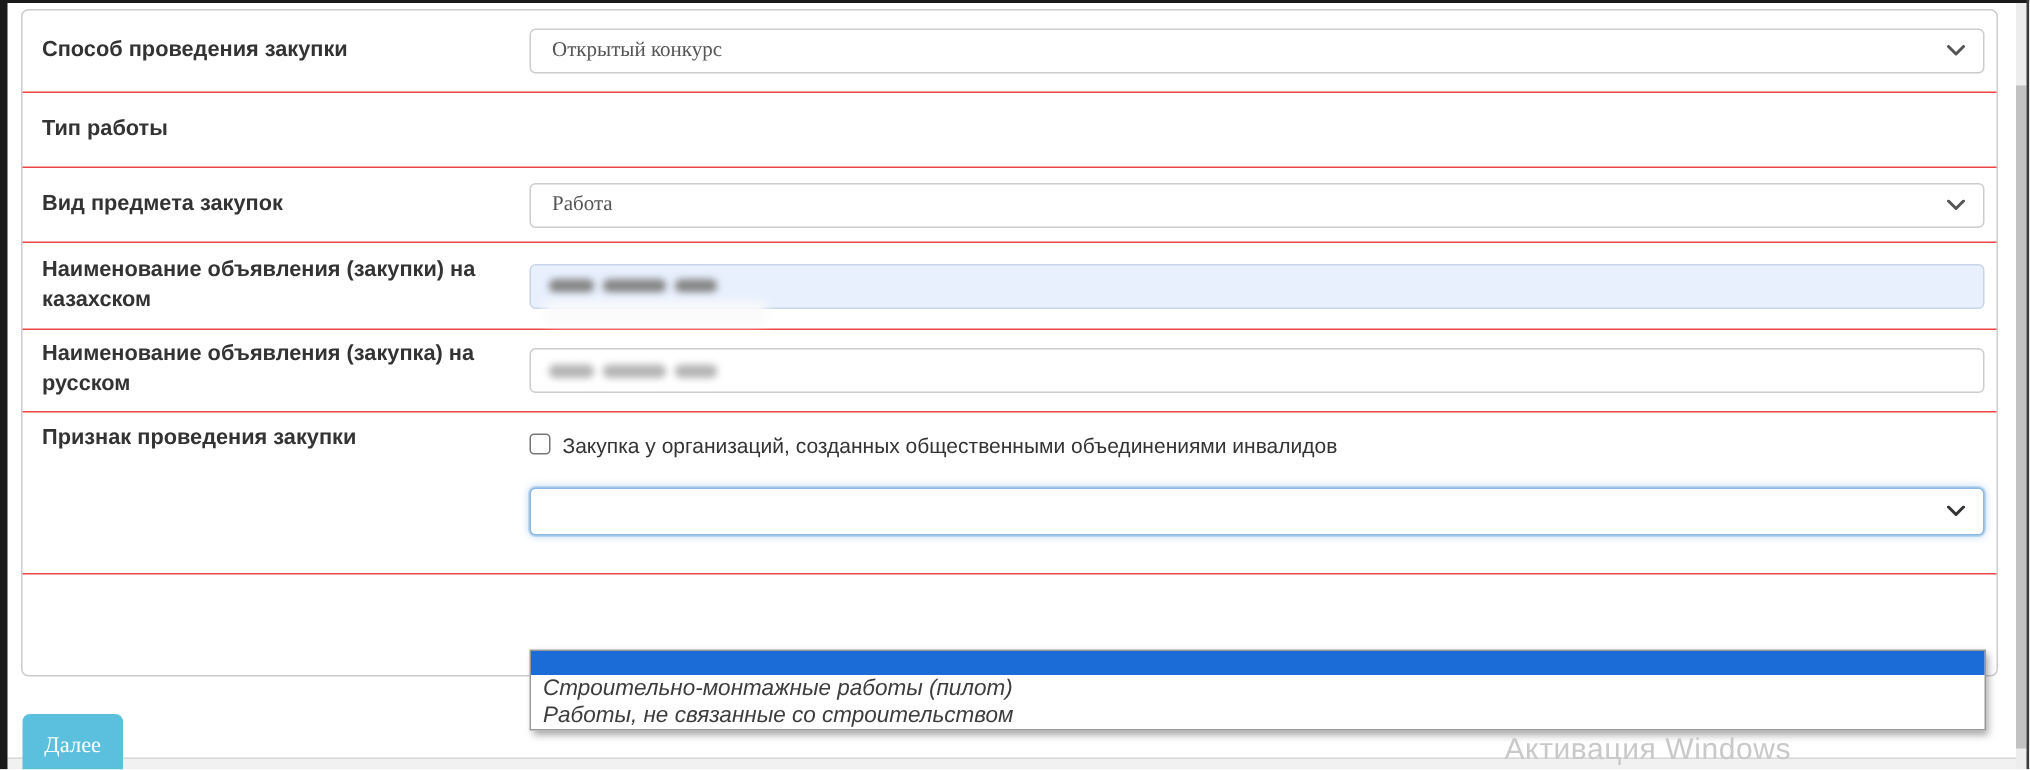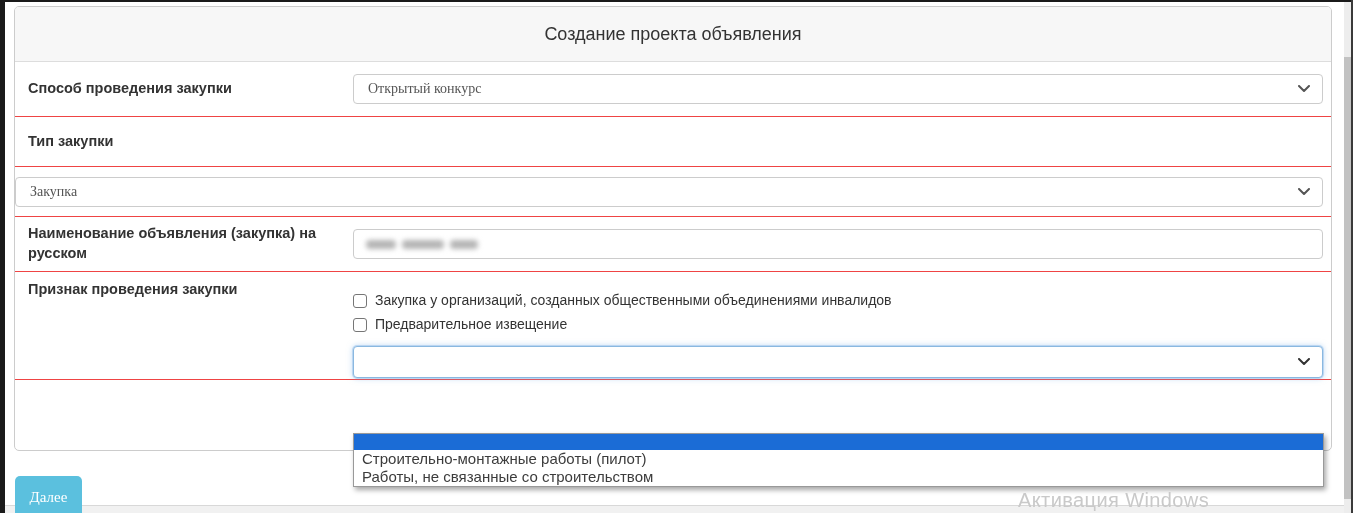--- a/index.html
+++ b/index.html
@@ -41,105 +41,112 @@
   .inp.autofill{background:var(--autofill-bg,#e8f0fe);border-color:#c8d4ea;}
   
   .redact{display:inline-flex;gap:6px;filter:blur(2.6px);}
   .redact i{display:block;height:9px;border-radius:4px;}
   .redact.dark i{background:#878787;}
   .redact.light i{background:#b5b5b5;}
   .w1{width:30px;} .w2{width:42px;} .w3{width:28px;}
   .smear{position:absolute;left:8px;top:24px;width:150px;height:15px;background:#fafafa;
          filter:blur(4px);border-radius:6px;}
   
-  .cb-line{display:flex;align-items:flex-end;height:22px;margin-bottom:2px;font-size:14px;color:#333;}
+  .cb-line{display:flex;align-items:flex-start;height:22px;margin-bottom:2px;font-size:14px;color:#333;}
   .cb{width:14px;height:14px;border:1px solid #767676;border-radius:3px;background:#fff;
       margin-right:8px;box-sizing:border-box;flex:0 0 auto;cursor:pointer;}
   .cb-text{cursor:pointer;}
   .sel-gap{margin-top:12px;}
   
   .popup{position:absolute;left:353px;top:433px;width:971px;background:#fff;border:1px solid #999;
          box-shadow:2px 3px 5px rgba(0,0,0,.35);box-sizing:border-box;z-index:10;}
   .popup-opt{height:18px;line-height:18px;font-size:15px;color:#3c3c3c;padding-left:8px;
-             white-space:nowrap;overflow:hidden;cursor:pointer;}
+             white-space:nowrap;overflow:hidden;cursor:pointer;font-style:italic;}
   .popup-opt.hl{height:16px;background:var(--highlight-blue,#1b6cd6);}
   
   .next-btn{position:absolute;left:15px;top:476px;width:67px;height:43px;
             background:var(--button-blue,#5bc0de);border:none;border-radius:5px;color:#fff;
             font-size:15px;font-family:Liberation Serif, serif;display:flex;align-items:center;
             justify-content:center;z-index:6;cursor:pointer;}
   
   .watermark{position:absolute;left:1003px;top:489px;font-size:20px;letter-spacing:.4px;
-             color:var(--watermark-gray,#c9c9c9);z-index:12;white-space:nowrap;margin-left:15px;}
+             color:var(--watermark-gray,#c9c9c9);z-index:12;white-space:nowrap;}
 </style>
 </head>
 <body>
 
 <div class="screen">
 
   <div class="panel">
-    <div class="panel-header">
-      <div class="panel-title">Создание проекта объявления</div>
-    </div>
 
     <div class="row r1">
       <div class="row-label">Способ проведения закупки</div>
       <div class="row-control">
         <div class="sel">
           <span>Открытый конкурс</span>
           <span class="chev">
             <svg width="12" height="8" viewBox="0 0 12 8">
                 <path d="M1 1l5 5 5-5" fill="none" stroke="#555" stroke-width="2" stroke-linecap="round" stroke-linejoin="round"></path>
               </svg>
           </span>
         </div>
       </div>
     </div>
 
     <div class="row r2">
-      <div class="row-label">Тип закупки</div>
+      <div class="row-label">Тип работы</div>
     </div>
 
     <div class="row r3">
+      <div class="row-label">Вид предмета закупок</div>
       <div class="row-control">
         <div class="sel">
-          <span>Закупка</span>
+          <span>Работа</span>
           <span class="chev">
             <svg width="12" height="8" viewBox="0 0 12 8">
                 <path d="M1 1l5 5 5-5" fill="none" stroke="#555" stroke-width="2" stroke-linecap="round" stroke-linejoin="round"></path>
               </svg>
           </span>
         </div>
       </div>
     </div>
 
+    <div class="row r4">
+      <div class="row-label">Наименование объявления (закупки) на казахском</div>
+      <div class="row-control">
+        <div class="inp autofill">
+          <span class="redact dark">
+              <i class="w1"></i>
+              <i class="w2"></i>
+              <i class="w3"></i>
+            </span>
+          <span class="smear"></span>
+        </div>
+      </div>
+    </div>
 
     <div class="row r5">
       <div class="row-label">Наименование объявления (закупка) на русском</div>
       <div class="row-control">
         <div class="inp">
           <span class="redact light">
               <i class="w1"></i>
               <i class="w2"></i>
               <i class="w3"></i>
             </span>
         </div>
       </div>
     </div>
 
     <div class="row r6">
       <div class="row-label">Признак проведения закупки</div>
       <div class="row-control">
         <div class="cb-line">
           <span class="cb"></span>
           <span class="cb-text">Закупка у организаций, созданных общественными объединениями инвалидов</span>
-        </div>
-        <div class="cb-line">
-          <span class="cb"></span>
-          <span class="cb-text">Предварительное извещение</span>
         </div>
         <div class="sel focused sel-gap">
           <span></span>
           <span class="chev">
             <svg width="12" height="8" viewBox="0 0 12 8">
                 <path d="M1 1l5 5 5-5" fill="none" stroke="#333" stroke-width="2" stroke-linecap="round" stroke-linejoin="round"></path>
               </svg>
           </span>
         </div>
       </div>

